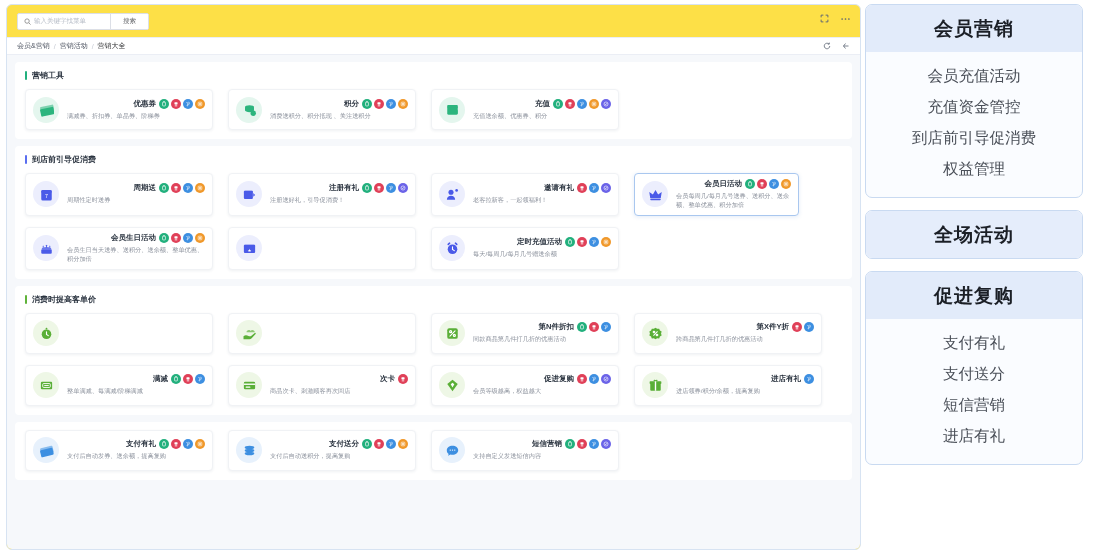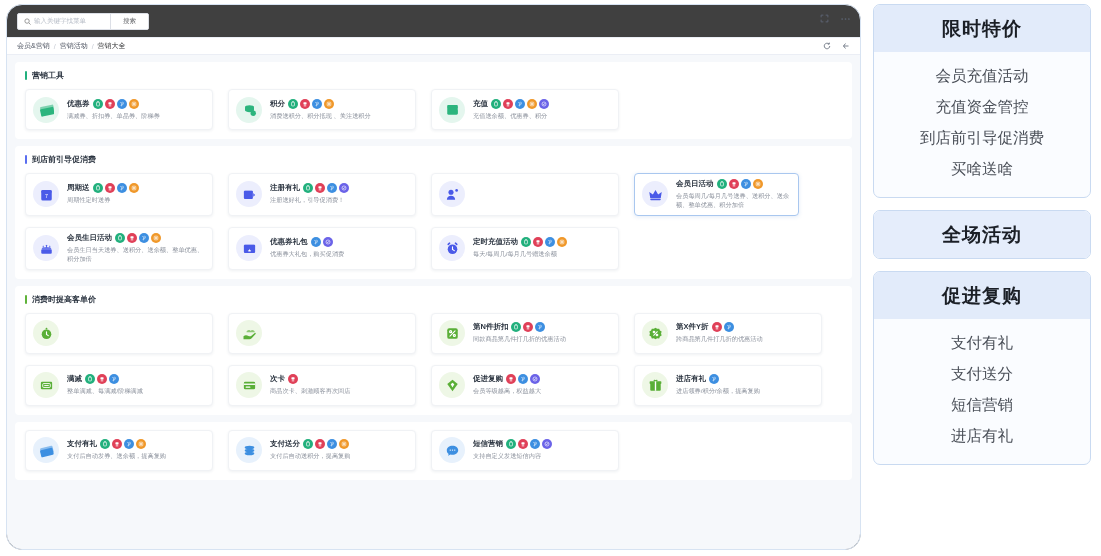--- a/index.html
+++ b/index.html
@@ -7,24 +7,24 @@
     width: 1101px; height: 556px;
     background: #ffffff;
     font-family: "Liberation Sans", "DejaVu Sans", sans-serif;
     overflow: hidden;
   }
   .app { display: flex; width: 1101px; height: 556px; }
 
   
   .window {
     width: 855px; height: 546px;
-    margin: 4px 8px 0 6px;
-    background: #404040;
+    margin: 4px 0 0 6px;
+    background: #fde047;
     border: 1px solid #d7e3f2;
-    border-radius: 16px;
+    border-radius: 6px;
     display: flex; flex-direction: column;
     overflow: hidden;
   }
   .toolbar {
     height: 32px; flex: none;
     display: flex; align-items: center;
     padding: 0 10px;
     position: relative;
   }
   .search-box {
@@ -104,21 +104,21 @@
     padding: 5px 7px;
   }
   .card.wide { width: 165px; }
   .card.sel { border: 1px solid #a9c7ef; box-shadow: 0 1px 4px rgba(60,110,200,.14); }
   .card-ic {
     width: 26px; height: 26px; border-radius: 50%;
     flex: none; display: flex; align-items: center; justify-content: center;
   }
   .card-ic svg { display: block; }
   .card-body { flex: 1; min-width: 0; }
-  .card-head { display: flex; align-items: center; gap: 3px; flex-wrap: wrap; margin-bottom: 3px; }
+  .card-head { display: flex; align-items: center; gap: 3px; flex-wrap: wrap; margin-bottom: 3px; justify-content: flex-end; }
   .card-title { font-size: 7.5px; font-weight: bold; color: #2b3440; white-space: nowrap; }
   .badges { display: flex; gap: 2px; align-items: center; }
   .badge {
     width: 10px; height: 10px; border-radius: 50%;
     display: flex; align-items: center; justify-content: center;
     flex: none;
   }
   .badge svg { display: block; }
   .card-desc {
     font-size: 6.2px; color: #8b919c; line-height: 1.45;
@@ -447,20 +447,45 @@
               <div class="card">
                 <div class="card-ic" style="background: rgb(236, 238, 253);">
                   <svg width="15" height="15" viewBox="0 0 20 20">
                     <g fill="#4a5ae8">
                       <circle cx="8" cy="7" r="3.4"></circle>
                       <path d="M2.5 17c0-3.2 2.5-5.2 5.5-5.2s5.5 2 5.5 5.2z"></path>
                       <circle cx="15.5" cy="4.5" r="1.8"></circle>
                     </g>
                   </svg>
                 </div>
+                <div class="card-body">
+                  <div class="card-head">
+                    <span class="card-title">邀请有礼</span>
+                    <span class="badges">
+                      <span class="badge" style="background: rgb(224, 64, 88);">
+                        <svg width="6" height="6" viewBox="0 0 10 10">
+                          <rect x="2.4" y="2" width="5.2" height="4" rx=".8" fill="#fff"></rect>
+                          <path d="M5 6v2M3.4 8.2h3.2" stroke="#fff" stroke-width="1" stroke-linecap="round"></path>
+                        </svg>
+                      </span>
+                      <span class="badge" style="background: rgb(61, 143, 225);">
+                        <svg width="6" height="6" viewBox="0 0 10 10">
+                          <path d="M3 2.4c1.8 0 2.2 1.6 1.4 3S3 8 3.8 8 5.6 7 6.6 5.2 7.6 2 6.4 2" stroke="#fff" stroke-width="1.1" fill="none" stroke-linecap="round"></path>
+                        </svg>
+                      </span>
+                      <span class="badge" style="background: rgb(107, 99, 232);">
+                        <svg width="6" height="6" viewBox="0 0 10 10">
+                          <circle cx="5" cy="5" r="3.4" fill="none" stroke="#fff" stroke-width="1"></circle>
+                          <path d="M3.4 5.1l1.1 1.2 2.1-2.4" stroke="#fff" stroke-width="1.1" fill="none" stroke-linecap="round" stroke-linejoin="round"></path>
+                        </svg>
+                      </span>
+                    </span>
+                  </div>
+                  <div class="card-desc">老客拉新客，一起领福利！</div>
+                </div>
               </div>
               <div class="card sel wide">
                 <div class="card-ic" style="background: rgb(236, 238, 253);">
                   <svg width="15" height="15" viewBox="0 0 20 20">
                     <g fill="#4a5ae8">
                       <path d="M3 15l-1.3-8.5 4.8 3.6L10 4l3.5 6.1 4.8-3.6L17 15z"></path>
                       <rect x="3" y="15.6" width="14" height="2" rx="1"></rect>
                     </g>
                   </svg>
                 </div>
@@ -542,39 +567,20 @@
               </div>
               <div class="card">
                 <div class="card-ic" style="background: rgb(236, 238, 253);">
                   <svg width="15" height="15" viewBox="0 0 20 20">
                     <g fill="#4a5ae8">
                       <rect x="2.5" y="5" width="15" height="11" rx="1.5"></rect>
                       <rect x="2.5" y="5" width="15" height="3" rx="1" opacity=".6"></rect>
                     </g>
                     <text x="10" y="14.5" font-size="6" text-anchor="middle" fill="#fff" font-family="sans-serif">★</text>
                   </svg>
-                </div>
-                <div class="card-body">
-                  <div class="card-head">
-                    <span class="card-title">优惠券礼包</span>
-                    <span class="badges">
-                      <span class="badge" style="background: rgb(61, 143, 225);">
-                        <svg width="6" height="6" viewBox="0 0 10 10">
-                          <path d="M3 2.4c1.8 0 2.2 1.6 1.4 3S3 8 3.8 8 5.6 7 6.6 5.2 7.6 2 6.4 2" stroke="#fff" stroke-width="1.1" fill="none" stroke-linecap="round"></path>
-                        </svg>
-                      </span>
-                      <span class="badge" style="background: rgb(107, 99, 232);">
-                        <svg width="6" height="6" viewBox="0 0 10 10">
-                          <circle cx="5" cy="5" r="3.4" fill="none" stroke="#fff" stroke-width="1"></circle>
-                          <path d="M3.4 5.1l1.1 1.2 2.1-2.4" stroke="#fff" stroke-width="1.1" fill="none" stroke-linecap="round" stroke-linejoin="round"></path>
-                        </svg>
-                      </span>
-                    </span>
-                  </div>
-                  <div class="card-desc">优惠券大礼包，购买促消费</div>
                 </div>
               </div>
               <div class="card">
                 <div class="card-ic" style="background: rgb(236, 238, 253);">
                   <svg width="15" height="15" viewBox="0 0 20 20">
                     <g fill="#4a5ae8">
                       <circle cx="10" cy="11" r="6.4"></circle>
                       <rect x="3" y="2.6" width="4.4" height="2.2" rx="1" transform="rotate(-40 5.2 3.7)"></rect>
                       <rect x="12.6" y="2.6" width="4.4" height="2.2" rx="1" transform="rotate(40 14.8 3.7)"></rect>
                     </g>
@@ -973,26 +979,26 @@
                 </div>
               </div>
             </div>
           </div>
         </div>
     </div>
   </div>
 
   <div class="right" id="right-root">
       <div class="rpanel">
-        <div class="rpanel-head">限时特价</div>
+        <div class="rpanel-head">会员营销</div>
         <div class="rpanel-body">
           <div class="rpanel-item">会员充值活动</div>
           <div class="rpanel-item">充值资金管控</div>
           <div class="rpanel-item">到店前引导促消费</div>
-          <div class="rpanel-item">买啥送啥</div>
+          <div class="rpanel-item">权益管理</div>
         </div>
       </div>
       <div class="rpanel flat">
         <div class="rpanel-head">全场活动</div>
       </div>
       <div class="rpanel">
         <div class="rpanel-head">促进复购</div>
         <div class="rpanel-body">
           <div class="rpanel-item">支付有礼</div>
           <div class="rpanel-item">支付送分</div>

